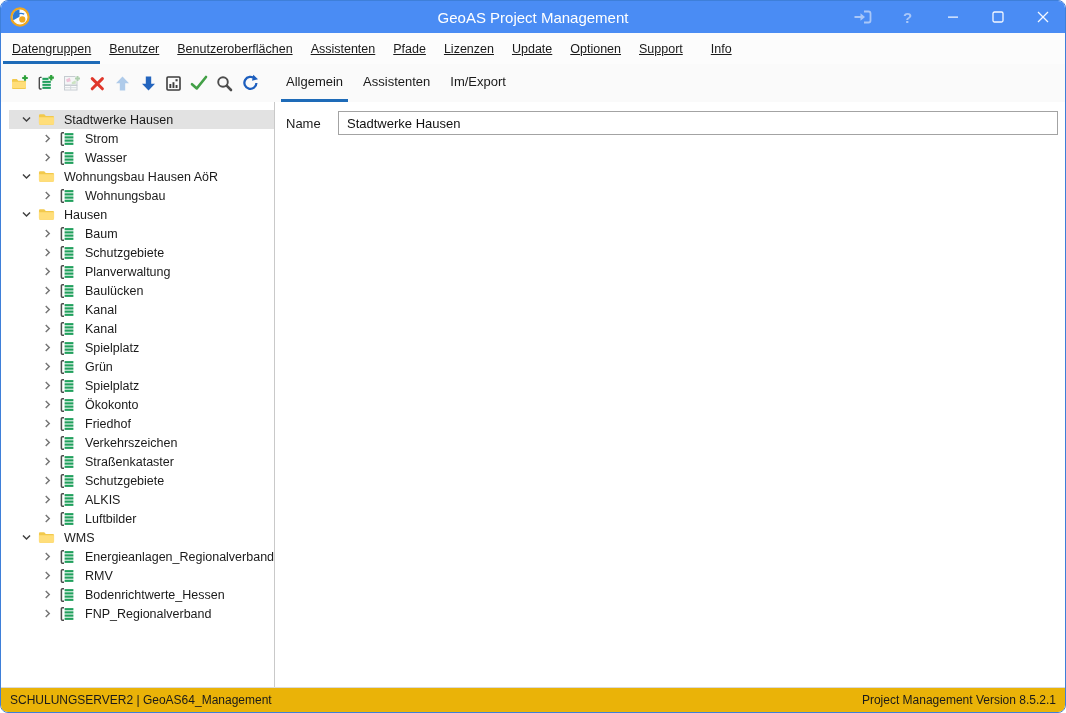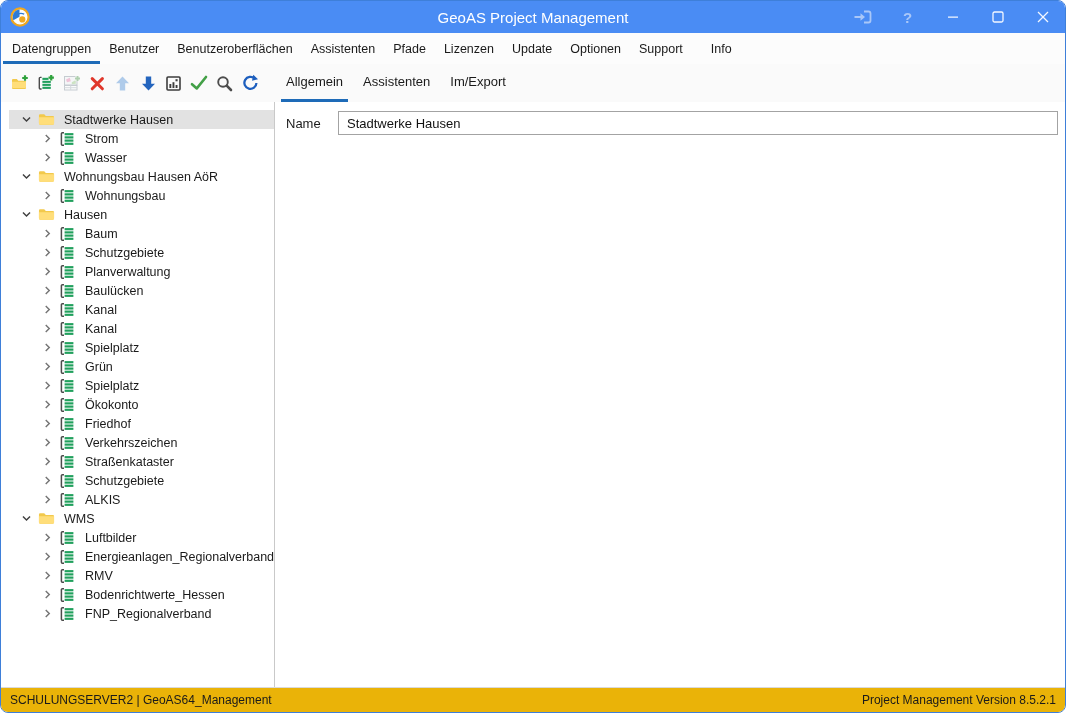--- a/index.html
+++ b/index.html
@@ -46,20 +46,21 @@
     padding-left: 2px;
     font-size: 12.5px;
   }
   .menu-item {
     display: flex; align-items: center;
     padding: 0 9px;
     border-bottom: 3px solid transparent;
     padding-top: 3px;
     cursor: default;
     white-space: nowrap;
+    text-decoration: underline;
   }
   .menu-item.active { border-bottom-color: #1E6BB8; }
   .menu-item:last-child { margin-left: 10px; }
   
   .toolbar-band {
     height: 38px; flex: 0 0 38px;
     background: #FAFAFA;
     display: flex; align-items: stretch;
   }
   .toolbar {
@@ -694,50 +695,50 @@
             <svg width="16" height="16" viewBox="0 0 16 16">
               <path d="M5 1.7 H3.4 a1 1 0 0 0 -1 1 v10.6 a1 1 0 0 0 1 1 H5" fill="none" stroke="#4B4B4B" stroke-width="1.5"></path>
               <rect x="5.6" y="2.1" width="8.8" height="2.2" fill="#21A05D"></rect>
               <rect x="5.6" y="5.3" width="8.8" height="2.2" fill="#21A05D"></rect>
               <rect x="5.6" y="8.5" width="8.8" height="2.2" fill="#21A05D"></rect>
               <rect x="5.6" y="11.7" width="8.8" height="2.2" fill="#21A05D"></rect>
             </svg>
           </span>
           <span class="tree-label">ALKIS</span>
         </div>
+        <div class="tree-row lvl1">
+          <span class="twisty icon">
+            <svg width="11" height="11" viewBox="0 0 10 10">
+              <polyline points="3.4,1.8 6.6,5 3.4,8.2" fill="none" stroke="#757575" stroke-width="1.3"></polyline>
+            </svg>
+          </span>
+          <span class="node-icon icon">
+            <svg width="16" height="16" viewBox="0 0 16 16">
+              <path d="M5 1.7 H3.4 a1 1 0 0 0 -1 1 v10.6 a1 1 0 0 0 1 1 H5" fill="none" stroke="#4B4B4B" stroke-width="1.5"></path>
+              <rect x="5.6" y="2.1" width="8.8" height="2.2" fill="#21A05D"></rect>
+              <rect x="5.6" y="5.3" width="8.8" height="2.2" fill="#21A05D"></rect>
+              <rect x="5.6" y="8.5" width="8.8" height="2.2" fill="#21A05D"></rect>
+              <rect x="5.6" y="11.7" width="8.8" height="2.2" fill="#21A05D"></rect>
+            </svg>
+          </span>
+          <span class="tree-label">Luftbilder</span>
+        </div>
         <div class="tree-row lvl0">
           <span class="twisty icon">
             <svg width="11" height="11" viewBox="0 0 10 10">
               <polyline points="1.8,3.2 5,6.4 8.2,3.2" fill="none" stroke="#404040" stroke-width="1.3"></polyline>
             </svg>
           </span>
           <span class="node-icon icon">
             <svg width="17" height="15" viewBox="0 0 18 15">
               <path d="M1 3.2 a1.2 1.2 0 0 1 1.2 -1.2 h4.4 l1.7 1.9 h7.5 a1.2 1.2 0 0 1 1.2 1.2 v6.7 a1.2 1.2 0 0 1 -1.2 1.2 H2.2 a1.2 1.2 0 0 1 -1.2 -1.2 z" fill="#F2C94C"></path>
               <path d="M1 5.2 h16 v6.6 a1.2 1.2 0 0 1 -1.2 1.2 H2.2 a1.2 1.2 0 0 1 -1.2 -1.2 z" fill="#FFDE7A"></path>
             </svg>
           </span>
           <span class="tree-label">WMS</span>
-        </div>
-        <div class="tree-row lvl1">
-          <span class="twisty icon">
-            <svg width="11" height="11" viewBox="0 0 10 10">
-              <polyline points="3.4,1.8 6.6,5 3.4,8.2" fill="none" stroke="#757575" stroke-width="1.3"></polyline>
-            </svg>
-          </span>
-          <span class="node-icon icon">
-            <svg width="16" height="16" viewBox="0 0 16 16">
-              <path d="M5 1.7 H3.4 a1 1 0 0 0 -1 1 v10.6 a1 1 0 0 0 1 1 H5" fill="none" stroke="#4B4B4B" stroke-width="1.5"></path>
-              <rect x="5.6" y="2.1" width="8.8" height="2.2" fill="#21A05D"></rect>
-              <rect x="5.6" y="5.3" width="8.8" height="2.2" fill="#21A05D"></rect>
-              <rect x="5.6" y="8.5" width="8.8" height="2.2" fill="#21A05D"></rect>
-              <rect x="5.6" y="11.7" width="8.8" height="2.2" fill="#21A05D"></rect>
-            </svg>
-          </span>
-          <span class="tree-label">Luftbilder</span>
         </div>
         <div class="tree-row lvl1">
           <span class="twisty icon">
             <svg width="11" height="11" viewBox="0 0 10 10">
               <polyline points="3.4,1.8 6.6,5 3.4,8.2" fill="none" stroke="#757575" stroke-width="1.3"></polyline>
             </svg>
           </span>
           <span class="node-icon icon">
             <svg width="16" height="16" viewBox="0 0 16 16">
               <path d="M5 1.7 H3.4 a1 1 0 0 0 -1 1 v10.6 a1 1 0 0 0 1 1 H5" fill="none" stroke="#4B4B4B" stroke-width="1.5"></path>

